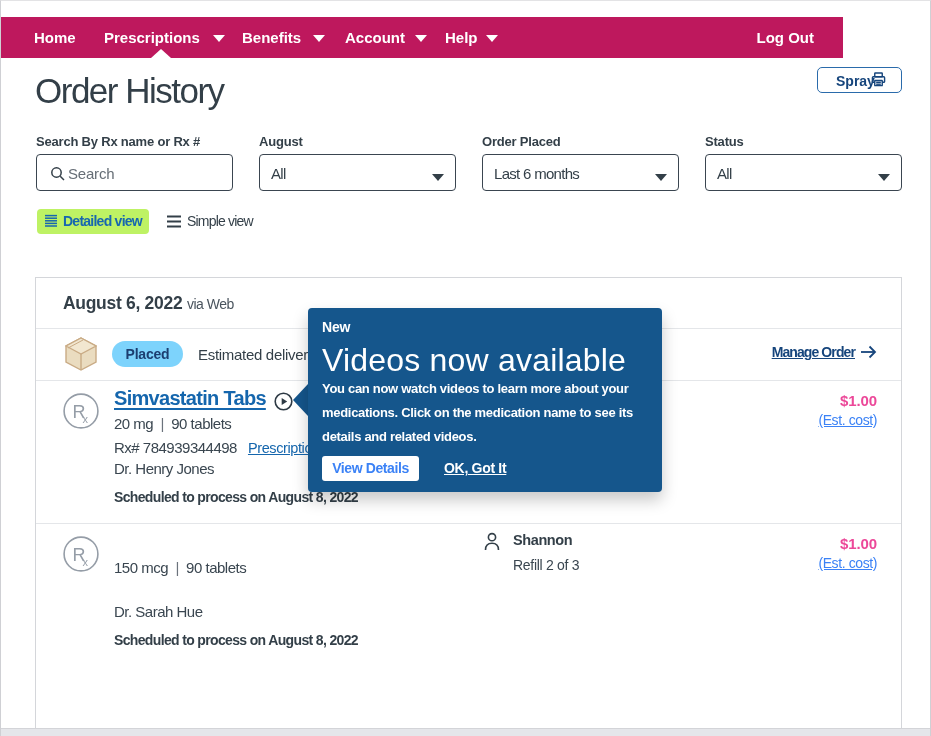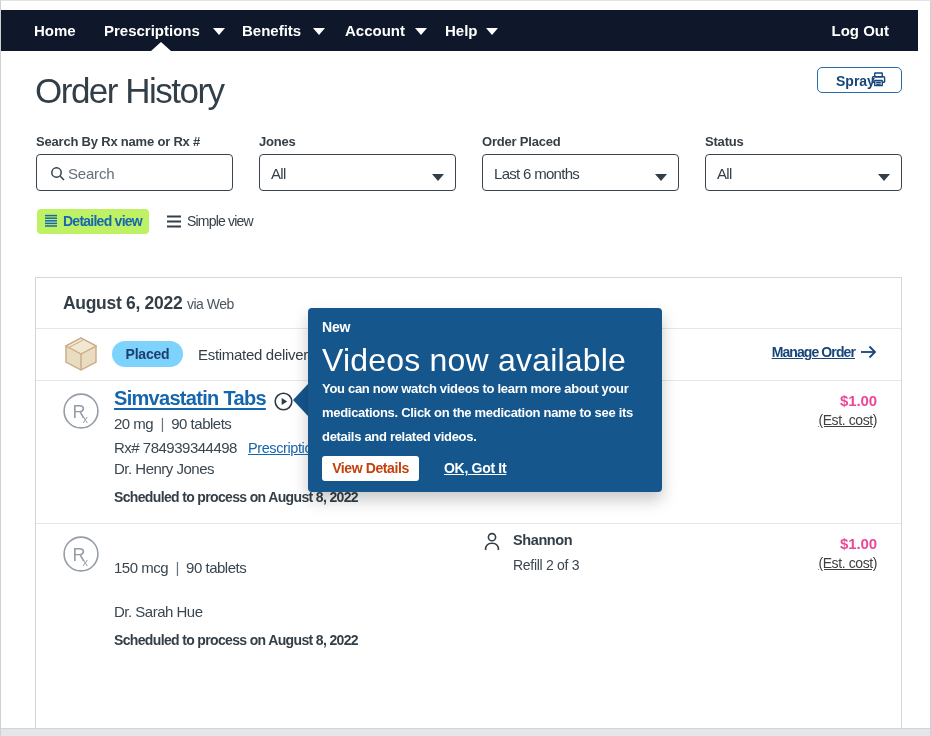--- a/index.html
+++ b/index.html
@@ -3,21 +3,21 @@
 <meta charset="utf-8">
 <style>
 * { margin:0; padding:0; box-sizing:border-box; }
 html,body { width:931px; height:736px; background:#fff; }
 body { font-family:"Liberation Sans", sans-serif; }
 #page {
   position:relative; width:931px; height:736px; overflow:hidden;
   background:#fff; border-left:1px solid #cfd0d4; border-right:1px solid #cfd0d4; border-top:1px solid #e3e3e5;
 }
 
-#nav { position:absolute; left:0; top:9px; width:917px; height:41px; background:#0f172a; }
+#nav { position:absolute; left:0; top:16px; width:842px; height:41px; background:#be185d; }
 .navitem { position:absolute; top:12px; color:#fff; font-weight:bold; font-size:15px; white-space:nowrap; }
 .ncaret { position:absolute; top:18px; width:0; height:0; border-left:6px solid transparent; border-right:6px solid transparent; border-top:7px solid #fff; }
 #notch { position:absolute; left:150px; top:32px; width:0; height:0; border-left:10px solid transparent; border-right:10px solid transparent; border-bottom:9px solid #fff; }
 
 #h1 { position:absolute; left:34px; top:70px; font-size:35px; font-weight:400; color:#333f48; letter-spacing:-1.5px; }
 #printbtn { position:absolute; left:816px; top:66px; width:85px; height:26px; border:1.5px solid #2a6bab; border-radius:5px; background:#fff; }
 #printbtn span { position:absolute; left:18px; top:5px; color:#16457c; font-weight:bold; font-size:14px; }
 
 .flabel { position:absolute; top:133px; font-size:13px; font-weight:bold; color:#333f48; letter-spacing:-0.2px; white-space:nowrap; }
 .fbox { position:absolute; top:153px; width:197px; height:37px; border:1px solid #3a4550; border-radius:4px; background:#fff; }
@@ -37,30 +37,30 @@
 #pill { position:absolute; left:76px; top:63px; width:71px; height:26px; border-radius:13px; background:#7dd3fc; color:#1c3e70; font-weight:bold; font-size:14px; text-align:center; line-height:26px; letter-spacing:-0.2px; }
 #estd { position:absolute; left:162px; top:68px; font-size:15px; color:#333f48; letter-spacing:-0.3px; white-space:nowrap; }
 #manage { position:absolute; right:24px; top:66px; padding-right:22px; font-size:14px; font-weight:bold; color:#16457c; letter-spacing:-0.9px; }
 #manage .lbl { text-decoration:underline; }
 
 .medtitle { position:absolute; left:78px; font-size:20px; font-weight:bold; color:#1566ad; text-decoration:underline; text-decoration-thickness:2px; text-underline-offset:3px; white-space:nowrap; letter-spacing:-0.7px; }
 .medline { position:absolute; left:78px; font-size:15px; color:#3a4650; white-space:nowrap; letter-spacing:-0.5px; }
 .medline a { color:#1566ad; text-decoration:underline; font-size:14.5px; letter-spacing:-0.4px; }
 .sched { position:absolute; left:78px; font-size:14px; font-weight:bold; color:#333f48; white-space:nowrap; letter-spacing:-0.65px; }
 .price { position:absolute; right:24px; font-size:15px; font-weight:bold; color:#ec4899; letter-spacing:-0.1px; }
-.est { position:absolute; right:24px; font-size:14px; color:#404040; text-decoration:underline; letter-spacing:-0.4px; }
+.est { position:absolute; right:24px; font-size:14px; color:#3b82f6; text-decoration:underline; letter-spacing:-0.4px; }
 .who { position:absolute; left:477px; font-size:14.5px; font-weight:bold; color:#333f48; letter-spacing:-0.4px; }
 .refill { position:absolute; left:477px; font-size:14px; color:#3a4650; letter-spacing:-0.3px; }
 
 #tip { position:absolute; left:307px; top:307px; width:354px; height:184px; background:#15568c; border-radius:4px; box-shadow:0 8px 16px rgba(0,0,0,0.22); color:#fff; }
 #tiparrow { position:absolute; left:292px; top:383px; width:0; height:0; border-top:16px solid transparent; border-bottom:16px solid transparent; border-right:15px solid #15568c; }
 #tip .new { position:absolute; left:14px; top:11px; font-size:14px; font-weight:bold; letter-spacing:-0.2px; }
 #tip .big { position:absolute; left:14px; top:34px; font-size:32px; font-weight:400; letter-spacing:0.2px; white-space:nowrap; }
 #tip .body { position:absolute; left:14px; top:69px; font-size:13px; font-weight:bold; line-height:24px; letter-spacing:-0.3px; white-space:nowrap; }
-#tip .btn { position:absolute; left:14px; top:148px; width:97px; height:25px; background:#fff; border-radius:3px; color:#c2410c; font-weight:bold; font-size:14px; text-align:center; line-height:25px; letter-spacing:-0.4px; }
+#tip .btn { position:absolute; left:14px; top:148px; width:97px; height:25px; background:#fff; border-radius:3px; color:#3b82f6; font-weight:bold; font-size:14px; text-align:center; line-height:25px; letter-spacing:-0.4px; }
 #tip .ok { position:absolute; left:136px; top:152px; font-size:14px; font-weight:bold; text-decoration:underline; letter-spacing:-0.3px; }
 
 #foot { position:absolute; left:0; bottom:0; width:929px; height:8px; background:#e5e6ea; border-top:1px solid #d3d4d8; }
 svg { display:block; }
 .abs { position:absolute; }
 </style>
 </head>
 <body>
 <div id="page">
 
@@ -84,21 +84,21 @@
     <svg class="abs" style="left:53px;top:4px;" width="15" height="15" viewBox="0 0 16 16" fill="none" stroke="#16457c" stroke-width="1.5">
       <rect x="4" y="1" width="8" height="4" rx="0.5"></rect>
       <rect x="1.5" y="5" width="13" height="6" rx="1"></rect>
       <rect x="4" y="9" width="8" height="5.5" rx="0.5" fill="#fff"></rect>
       <line x1="5.5" y1="11" x2="10.5" y2="11"></line>
         <line x1="5.5" y1="13" x2="10.5" y2="13"></line>
     </svg>
   </div>
 
   <span class="flabel" style="left:35px;">Search By Rx name or Rx #</span>
-  <span class="flabel" style="left:258px;">Jones</span>
+  <span class="flabel" style="left:258px;">August</span>
   <span class="flabel" style="left:481px;">Order Placed</span>
   <span class="flabel" style="left:704px;">Status</span>
 
   <div class="fbox" style="left:35px;">
     <svg class="abs" style="left:13px;top:11px;" width="16" height="16" viewBox="0 0 16 16" fill="none" stroke="#333f48" stroke-width="1.5">
       <circle cx="6.5" cy="6.5" r="4.7"></circle>
         <line x1="10.2" y1="10.2" x2="14" y2="14"></line>
     </svg>
     <span class="val" style="left:31px;color:#666e76;letter-spacing:-0.2px;">Search</span>
   </div>

